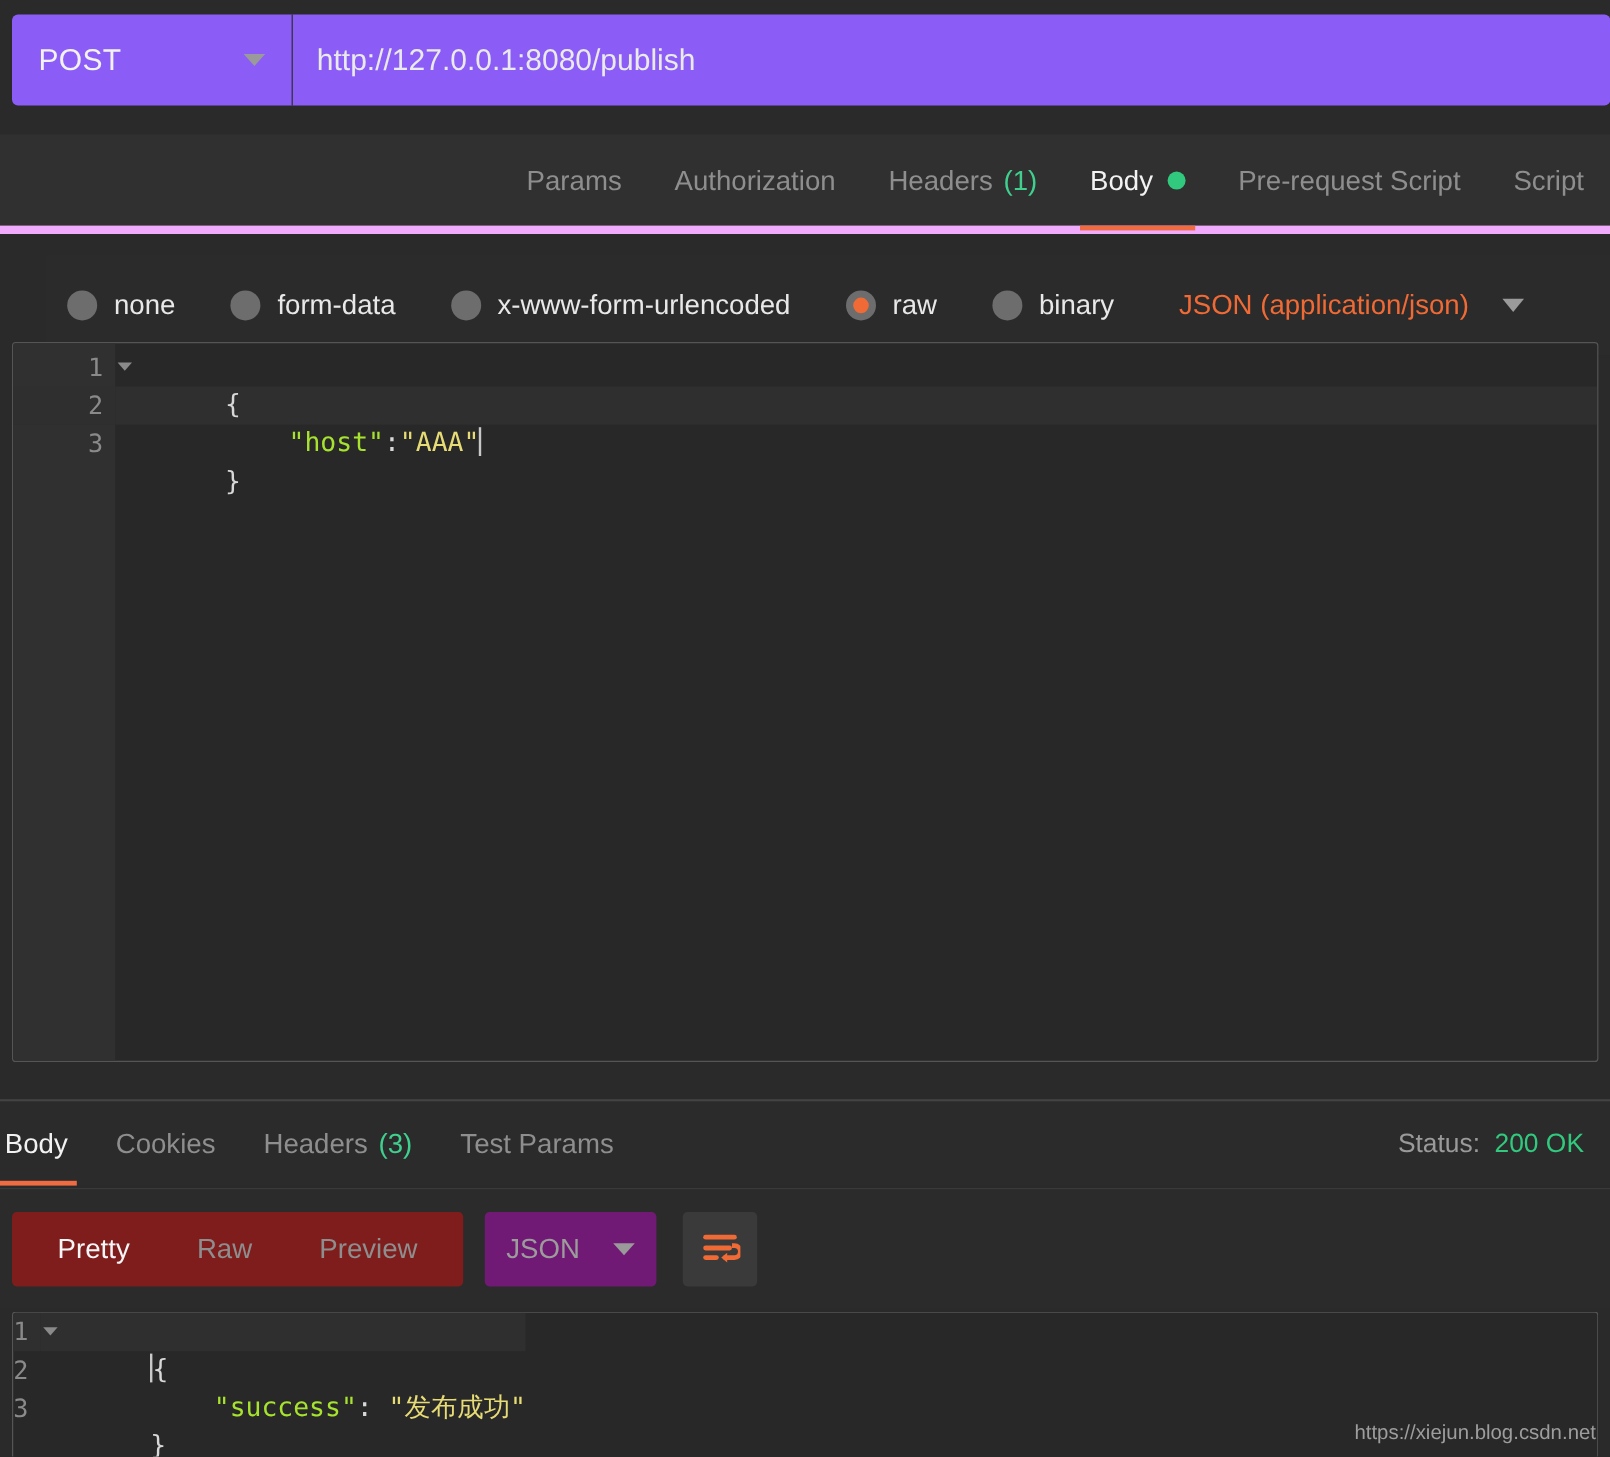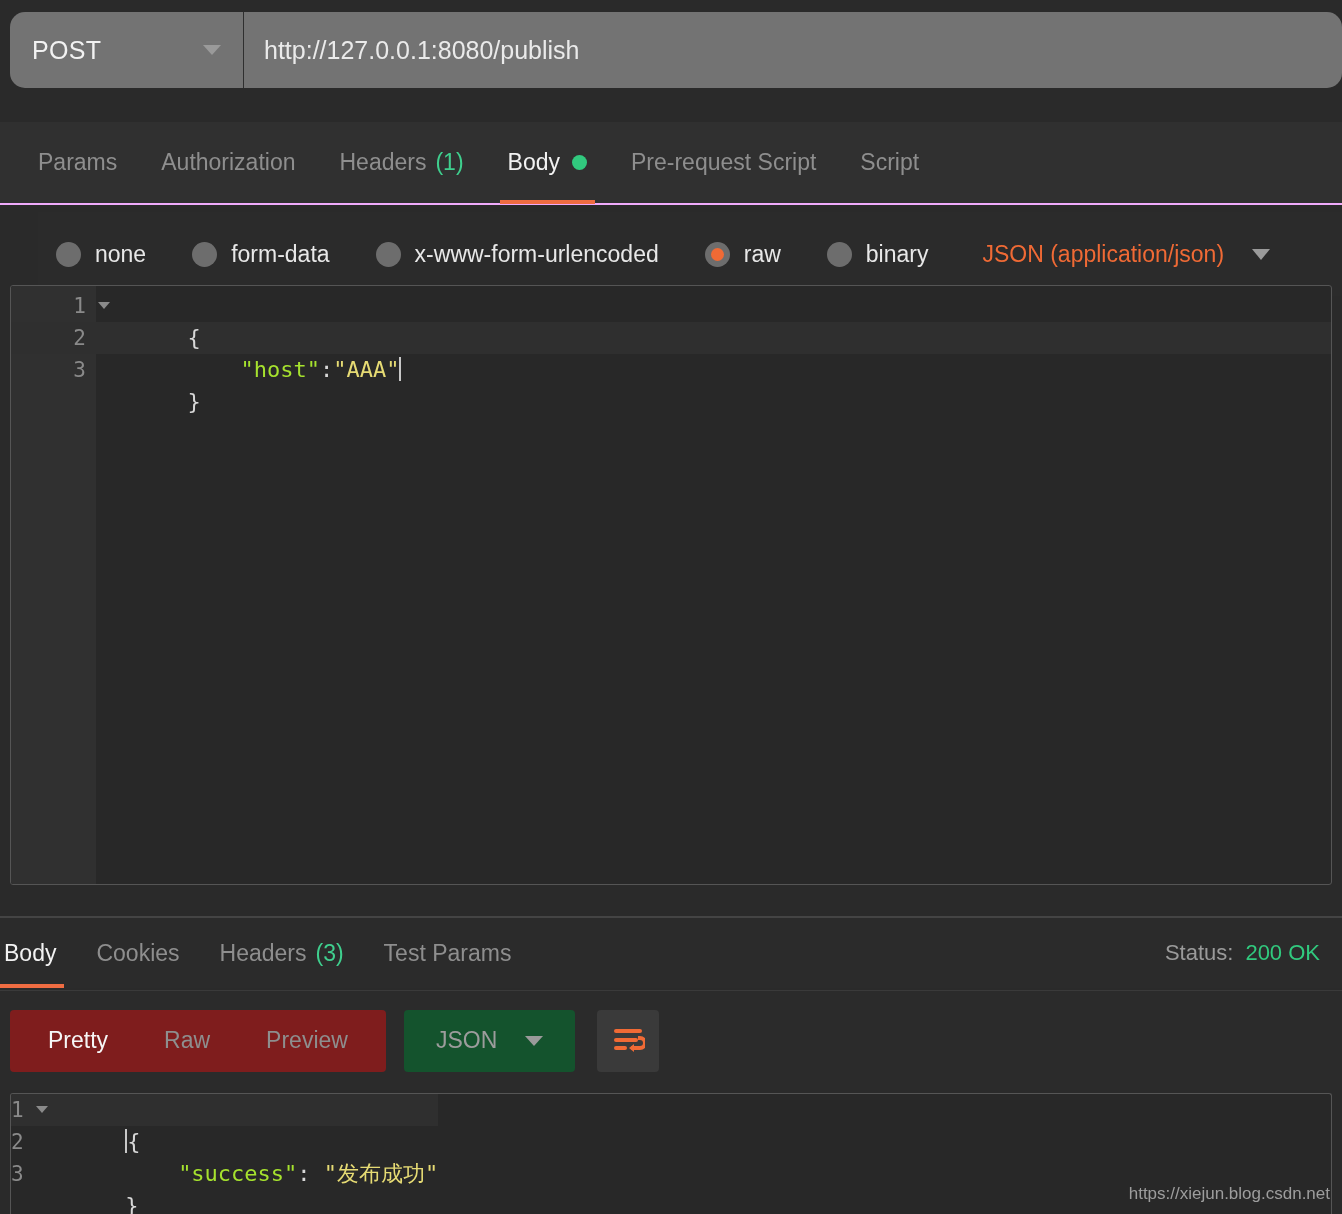--- a/index.html
+++ b/index.html
@@ -8,22 +8,22 @@
     background: #2a2a2a;
     font-family: "Liberation Sans", sans-serif;
     overflow: hidden;
   }
   body { position: relative; }
 
   
   .urlbar {
     position: absolute; left: 10px; top: 12px;
     width: 1332px; height: 76px;
-    background: #737373;
-    border-radius: 15px;
+    background: #8b5cf6;
+    border-radius: 5px;
     display: flex;
     align-items: stretch;
   }
   .method-select {
     width: 234px;
     display: flex; align-items: center;
     padding: 0 22px;
     border-right: 1px solid #2f2f2f;
     cursor: pointer;
   }
@@ -43,26 +43,27 @@
     display: flex; align-items: center;
     padding: 0 20px;
     color: #eaeaea; font-size: 25px;
     font-family: "Liberation Sans", sans-serif;
     overflow: hidden; white-space: nowrap;
     cursor: text;
   }
 
   
   .req-tabs {
-    position: absolute; left: 0; top: 122px;
+    position: absolute; left: 0; top: 112px;
     width: 1342px; height: 83px;
     background: #303030;
-    border-bottom: 2px solid #f0abfc;
+    border-bottom: 7px solid #f0abfc;
     display: flex; align-items: center;
     padding-left: 16px;
+    justify-content: flex-end;
   }
   .tab {
     position: relative;
     height: 83px;
     display: flex; align-items: center;
     padding: 0 22px;
     color: #8e8e8e; font-size: 23px;
     cursor: pointer;
     white-space: nowrap;
   }
@@ -227,24 +228,24 @@
     padding: 0 10px;
   }
   .seg-btn {
     padding: 0 28px; height: 62px;
     display: flex; align-items: center;
     color: #8e8e8e; font-size: 23px;
     cursor: pointer;
   }
   .seg-btn.active { color: #f6f6f6; }
   .fmt-select {
-    background: #14532d; border-radius: 4px;
+    background: #701a75; border-radius: 4px;
     height: 62px; margin-left: 18px;
     display: flex; align-items: center;
-    padding: 0 32px;
+    padding: 0 18px;
     cursor: pointer;
   }
   .fmt-label { color: #9c9c9c; font-size: 23px; margin-right: 28px; }
   .wrap-btn {
     background: #3a3a3a; border-radius: 4px;
     width: 62px; height: 62px;
     margin-left: 22px;
     display: flex; align-items: center; justify-content: center;
     cursor: pointer;
   }

